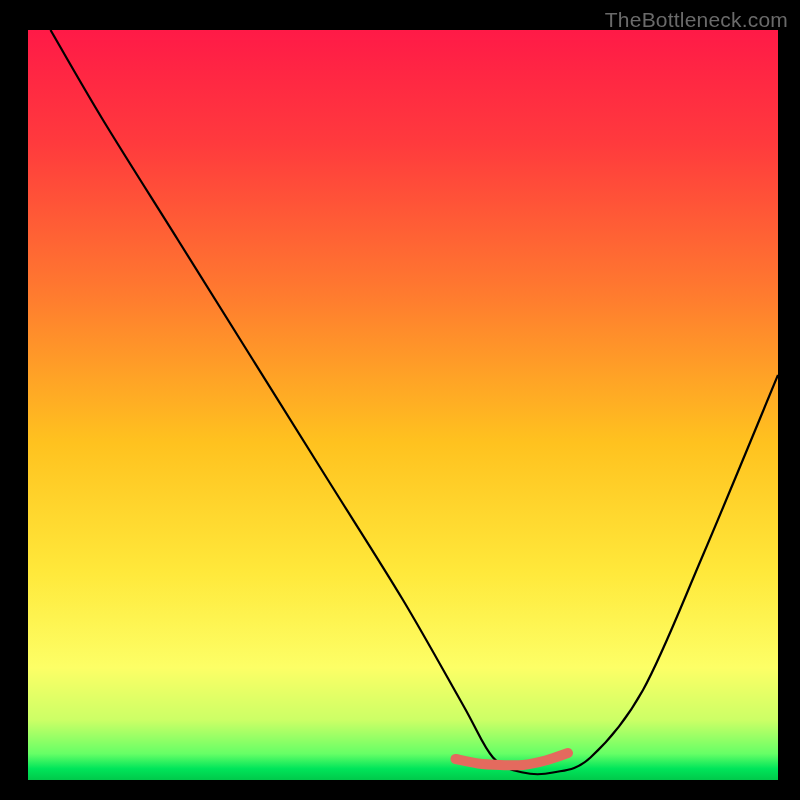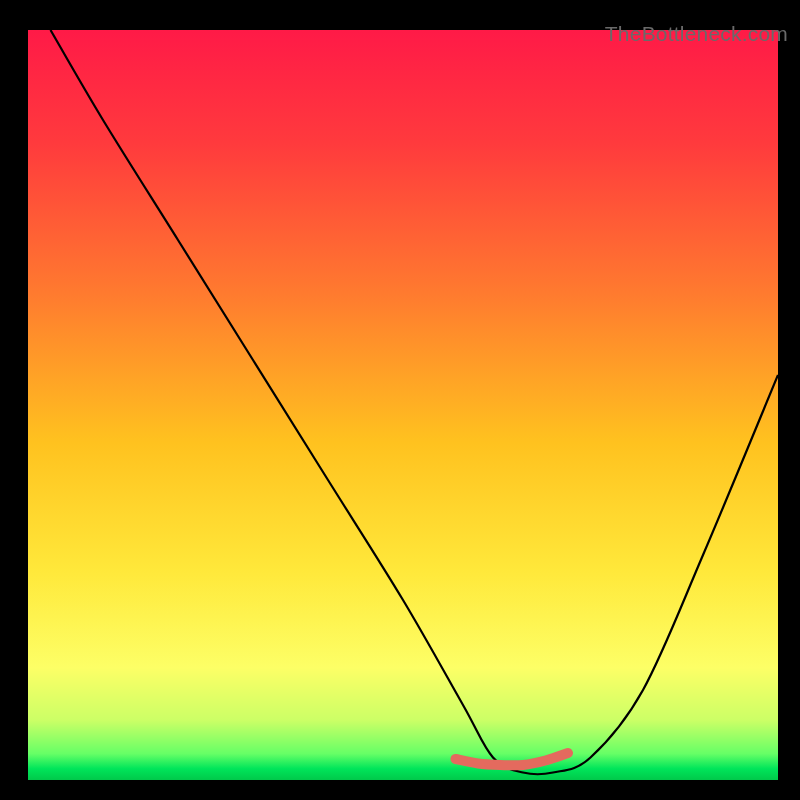--- a/index.html
+++ b/index.html
@@ -12,21 +12,21 @@
     font-family: Arial, Helvetica, sans-serif;
   }
   .stage {
     position: relative;
     width: 800px;
     height: 800px;
     background: #000;
   }
   .watermark {
     position: absolute;
-    top: 22px;
+    top: 8px;
     right: 12px;
     color: #6a6a6a;
     font-size: 21px;
     font-weight: 500;
     letter-spacing: 0.2px;
     z-index: 20;
   }
   .plot {
     position: absolute;
     background: #000;

